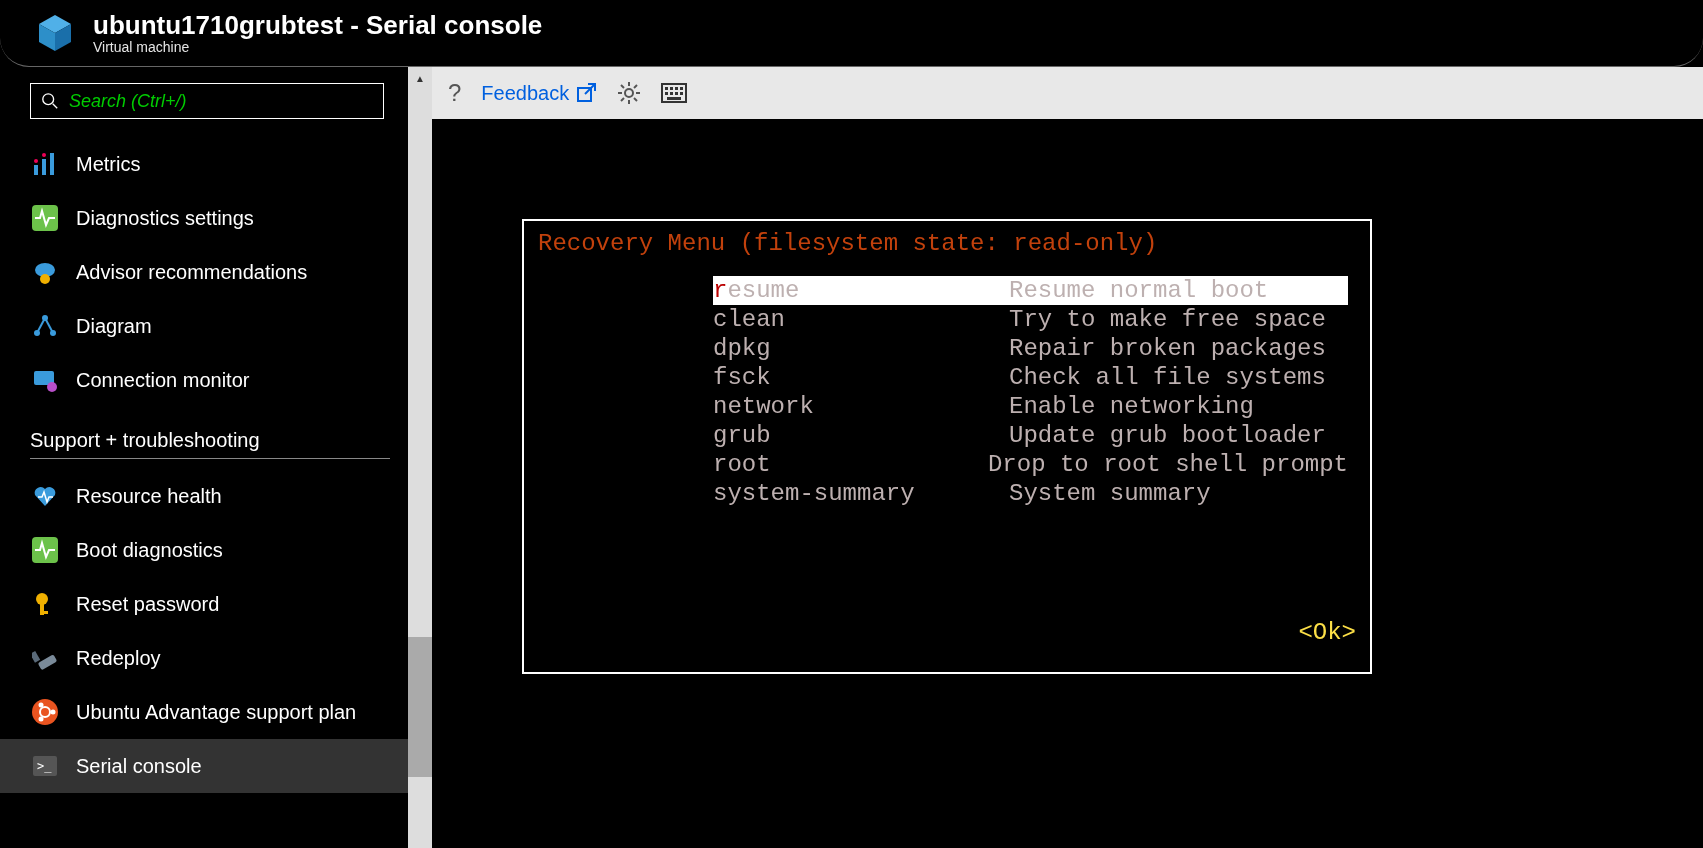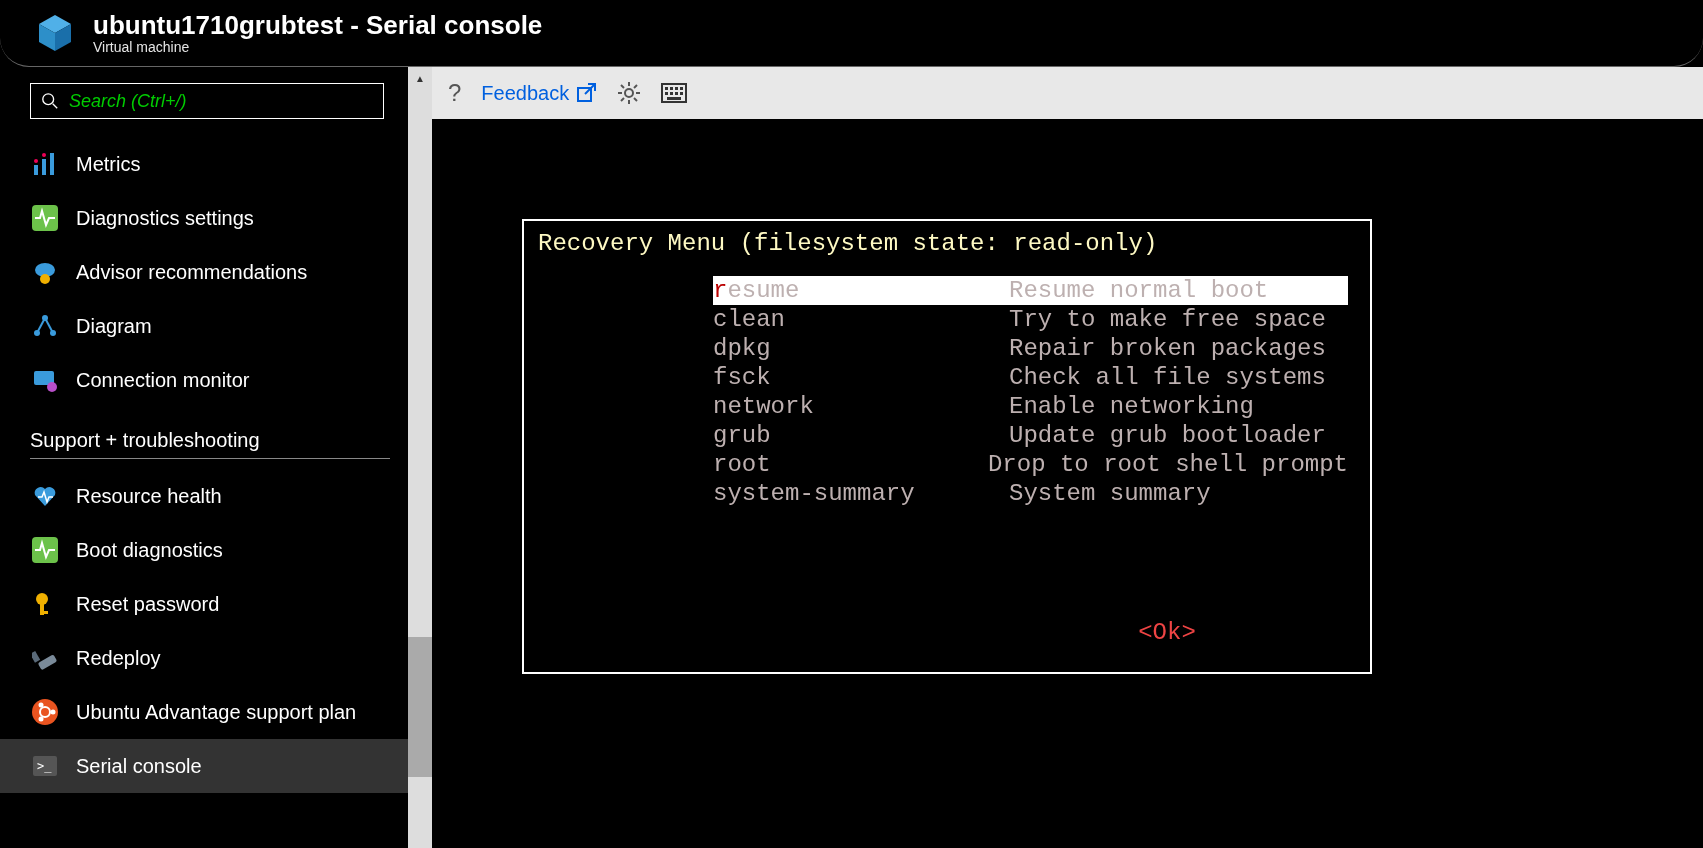--- a/index.html
+++ b/index.html
@@ -23,30 +23,30 @@
   .section-rule { border:0; border-top:1px solid #888; width:360px; margin-bottom:10px; }
   .scrollbar-track { position:absolute; right:0; top:0; width:24px; height:100%; background:#ddd; }
   .scrollbar-up { width:24px; height:22px; background:#ddd; display:flex; align-items:center; justify-content:center; font-size:10px; color:#333; }
   .scrollbar-thumb { position:absolute; right:0; width:24px; background:#aaa; }
   .main { flex:1; background:#000; display:flex; flex-direction:column; }
   .toolbar { height:52px; background:#e8e8e8; display:flex; align-items:center; padding-left:16px; gap:20px; color:#333; font-size:20px; }
   .toolbar .tbtn { display:flex; align-items:center; gap:6px; cursor:pointer; }
   .feedback { color:#0060df; }
   .console { flex:1; background:#000; padding:40px 50px; position:relative; }
   .term-box { border:2px solid #fff; padding:8px 14px 25px 14px; font-family:"Courier New", monospace; font-size:24px; line-height:29px; width:850px; margin-left:40px; margin-top:60px; }
-  .term-title { color:#fef9c3; margin-bottom:18px; white-space:pre; }
+  .term-title { color:#c2410c; margin-bottom:18px; white-space:pre; }
   .menu-row { display:flex; white-space:pre;gap:36px; }
   .menu-row .cmd { width:260px; padding-left:0; color:#bdb0b0; }
   .menu-row .desc { color:#bdb0b0; }
   .menu-row.selected .cmd, .menu-row.selected .desc { background:#fff; color:#bdb0b0; }
   .menu-row.selected .cmd { color:#bdb0b0; }
   .menu-row.selected { background:#fff; }
   .menu-row .hl { color:#b00; }
   .menu-list { margin-left:175px; width:635px; }
-  .ok-row { text-align:center; margin-left:440px; margin-top:110px; color:#ef4444; }
+  .ok-row { text-align:right; margin-left:440px; margin-top:110px; color:#fde047; }
 </style>
 </head>
 <body>
 
 <div class="root">
   <div class="header">
     <div class="cube">
       <svg viewBox="0 0 40 40" width="40" height="40">
         <polygon points="20,2 36,11 20,20 4,11" fill="#50b0e8"></polygon>
         <polygon points="4,11 20,20 20,38 4,29" fill="#2d8fc9"></polygon>

